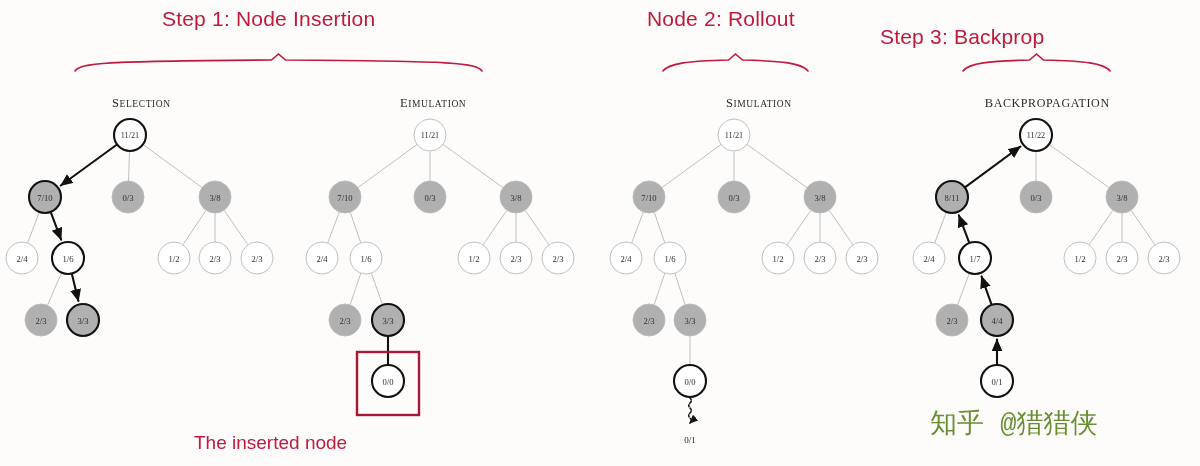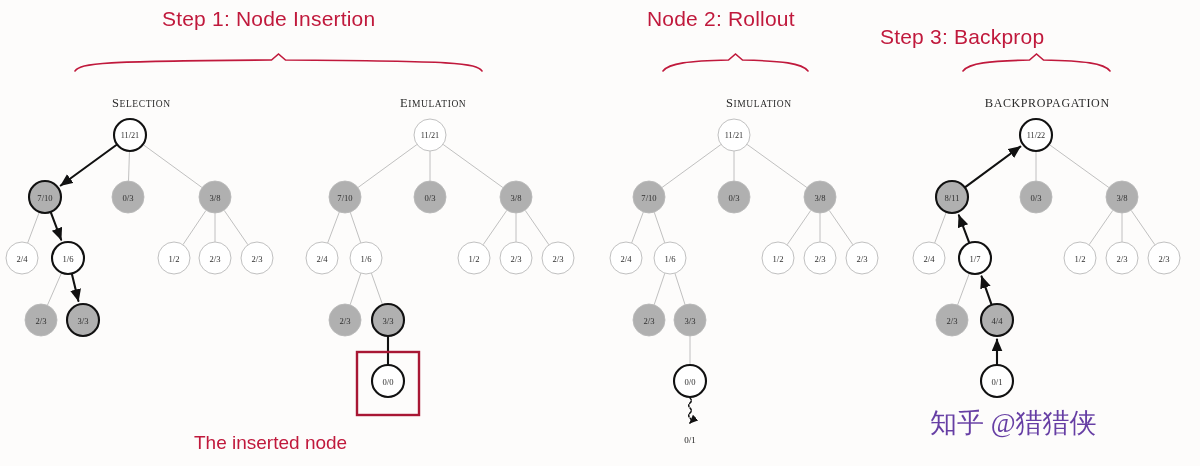--- a/index.html
+++ b/index.html
@@ -28,23 +28,23 @@
   }
   .caption{
     position:absolute;
     font-family:"Liberation Sans",sans-serif;
     font-size:19px;
     color:#c0193c;
     white-space:nowrap;
   }
   .watermark{
     position:absolute;
-    font-family:Liberation Serif, serif;
+    font-family:Liberation Mono, monospace;
     font-size:27px;
-    color:#4c1d95;
+    color:#4d7c0f;
     white-space:nowrap;
     opacity:.85;
   }
   svg.layer{position:absolute;left:0;top:0;width:1200px;height:466px;overflow:visible;}
   .nodelbl{
     font-family:"Liberation Serif",serif;
     font-size:8.6px;
     fill:#2f2f2f;
     text-anchor:middle;
     dominant-baseline:central;

